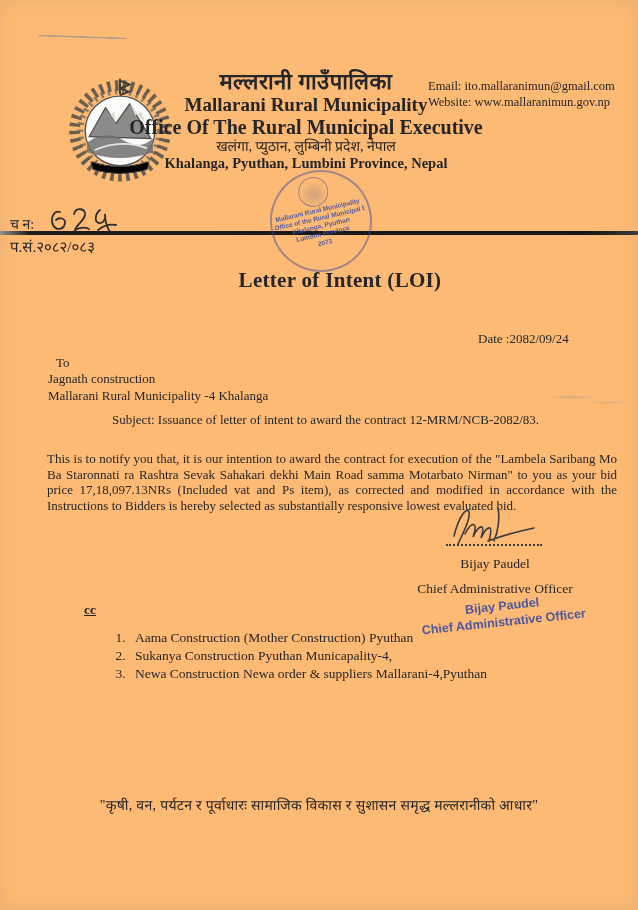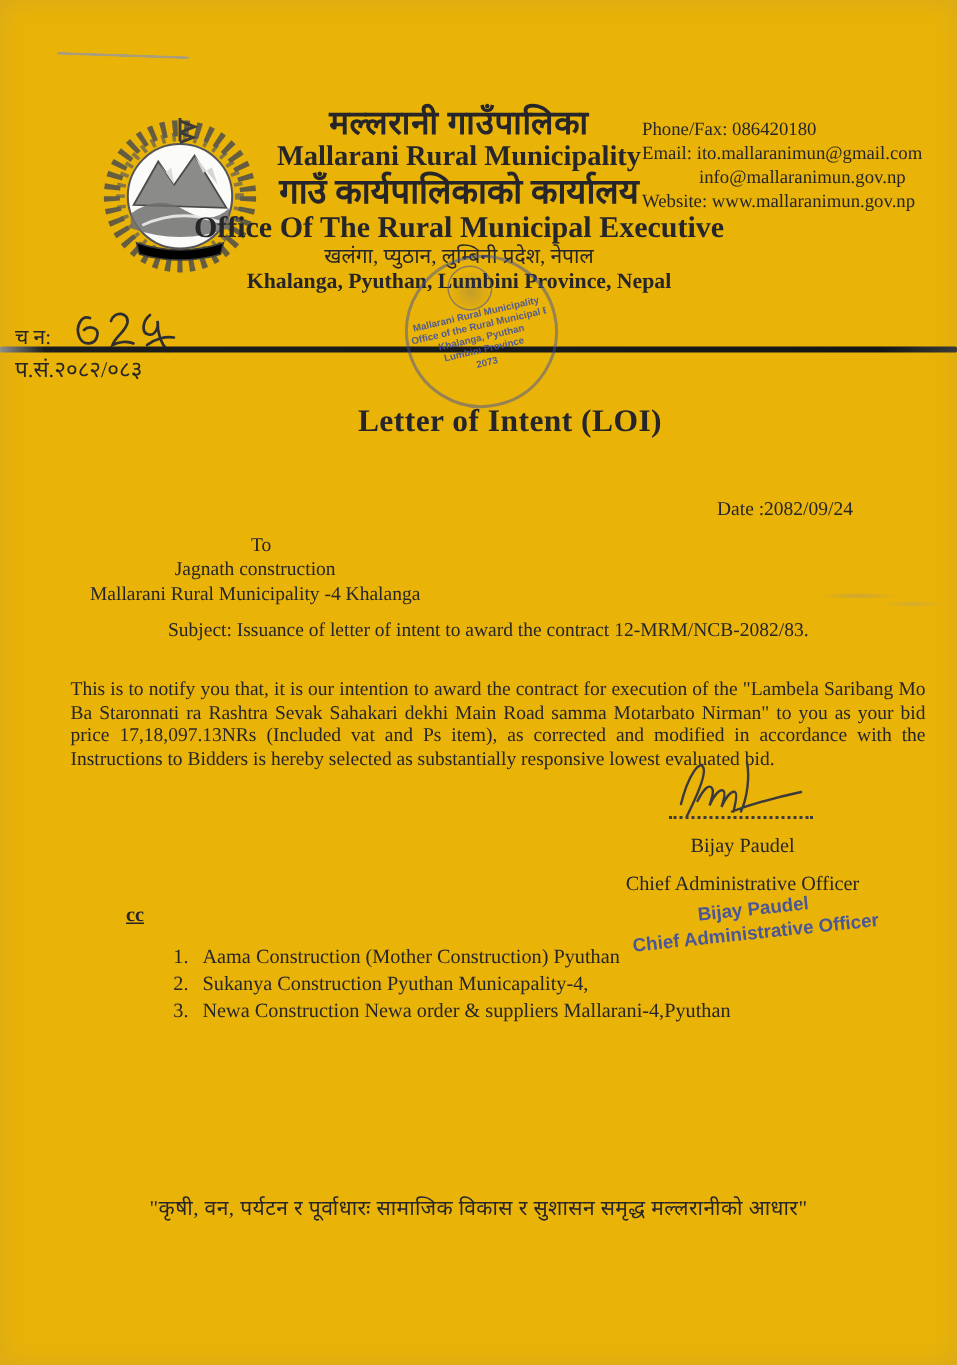--- a/index.html
+++ b/index.html
@@ -1,20 +1,20 @@
 <!DOCTYPE html>
 <html><head>
 <meta charset="utf-8">
 <style>
   html,body{margin:0;padding:0;background:#e8e8e6;}
   .page{
     position:relative;
     width:638px;height:910px;
     margin:0 auto;
-    background:#eab308;
+    background:#fdba74;
     overflow:hidden;
     font-family:"Liberation Serif", serif;
     color:#26262a;
     box-shadow:inset 0 0 18px rgba(120,120,115,.18);
   }
   
   .artifact-topline{
     position:absolute;left:38px;top:36px;width:88px;height:0;
     border-top:2px solid #9a9a98;transform:rotate(2deg);border-radius:2px;opacity:.8;
   }
@@ -63,21 +63,21 @@
   
   .rule{
     position:absolute;left:0;top:231px;width:638px;height:4px;
     background:linear-gradient(to right,#8e8e8c 0,#1c1c1c 30px,#151515 92%,#3a3a3a 100%);
     border-radius:1px;z-index:4;
   }
   
   .title{position:absolute;left:0;top:268px;width:100%;text-align:center;padding-left:42px;box-sizing:border-box;
     font-size:21px;font-weight:bold;letter-spacing:.3px;}
   .date{position:absolute;left:478px;top:331px;font-size:13px;}
-  .to-block{position:absolute;left:60px;top:355px;font-size:13px;line-height:1.25;text-align:center;}
+  .to-block{position:absolute;left:48px;top:355px;font-size:13px;line-height:1.25;}
   .to-label{padding-left:8px;}
   .subject{position:absolute;left:112px;top:412px;font-size:13px;}
   .body-par{
     position:absolute;left:47px;top:438px;width:570px;
     font-size:13px;line-height:1.2;text-align:justify;
   }
   
   .sig-svg{position:absolute;left:446px;top:498px;width:92px;height:50px;z-index:2;}
   .sig-dotline{position:absolute;left:446px;top:544px;width:96px;border-bottom:2px dotted #3c3c3c;}
   .sig-name{position:absolute;left:400px;top:556px;width:190px;text-align:center;font-size:13.5px;}
@@ -118,30 +118,27 @@
     <path d="M26 76 Q45 62 64 74 Q82 84 94 72 L94 86 Q60 98 26 86 Z" fill="#6f6f6d" opacity=".85"></path>
     <path d="M34 84 Q60 72 88 82" fill="none" stroke="#fbfbf9" stroke-width="2" opacity=".8"></path>
 
     <path d="M30 96 Q60 106 90 96 L88 104 Q60 112 32 104 Z" fill="#55555
 3" stroke="#3f3f3d" stroke-width="1"></path>
   </svg>
 
   <div class="head-center">
     <div class="h-np1">मल्लरानी गाउँपालिका</div>
     <div class="h-en1">Mallarani Rural Municipality</div>
-    <div class="h-np2">गाउँ कार्यपालिकाको कार्यालय</div>
     <div class="h-en2">Office Of The Rural Municipal Executive</div>
     <div class="h-np3">खलंगा, प्युठान, लुम्बिनी प्रदेश, नेपाल</div>
     <div class="h-en3">Khalanga, Pyuthan, Lumbini Province, Nepal</div>
   </div>
 
   <div class="contact">
-    <div>Phone/Fax: 086420180</div>
     <div>Email: ito.mallaranimun@gmail.com</div>
-    <div class="c-indent">info@mallaranimun.gov.np</div>
     <div>Website: www.mallaranimun.gov.np</div>
   </div>
 
   <div class="refno">प.सं.२०८२/०८३</div>
   <div class="chno">च न:</div>
   <svg class="hand-digits" width="70" height="34" viewBox="0 0 70 34">
 
     <path d="M12 6 C6 4 2 12 5 19 C8 25 16 24 17 17 C17.5 12 11 11 8 14" fill="none" stroke="#2e2e30" stroke-width="1.8" stroke-linecap="round"></path>
     <path d="M26 8 C28 1 38 2 37 9 C36 15 29 18 27 24 C31 22 37 21 41 23" fill="none" stroke="#2e2e30" stroke-width="1.8" stroke-linecap="round"></path>
     <path d="M52 4 C47 8 46 16 51 17 C55 18 58 13 57 8 C57 14 58 22 64 28 M50 24 C55 20 62 18 68 19" fill="none" stroke="#2e2e30" stroke-width="1.8" stroke-linecap="round"></path>

